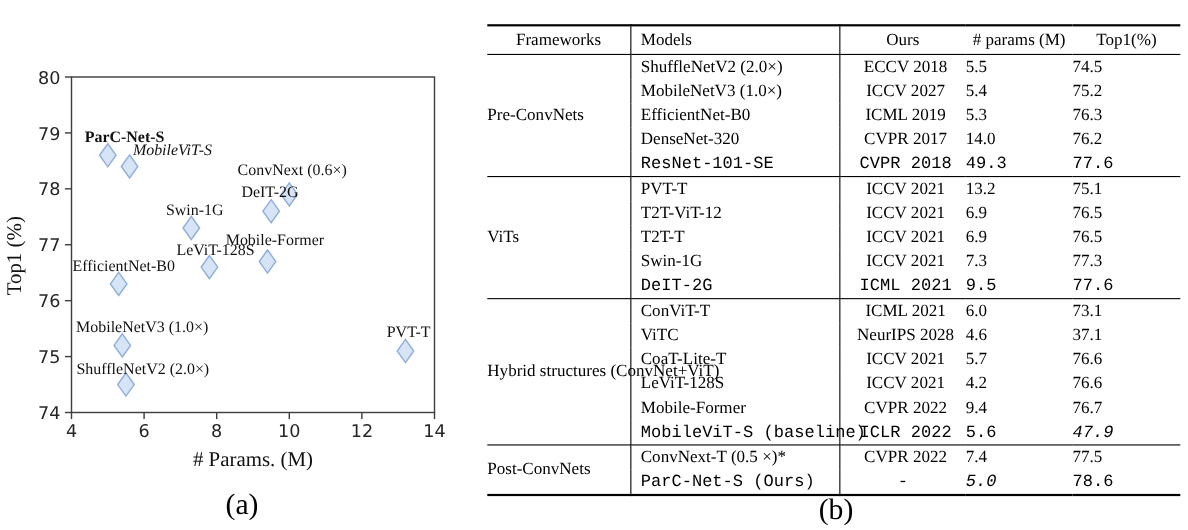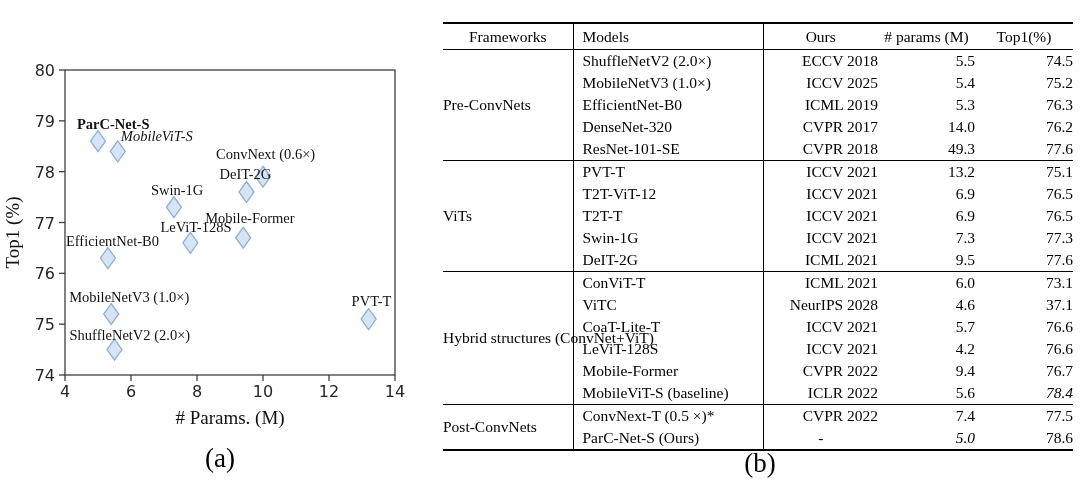--- a/index.html
+++ b/index.html
@@ -21,25 +21,25 @@
     border-top:2px solid #000; border-bottom:2px solid #000;
   }
   .results th, .results td {
     padding:0; height:22px; line-height:22px; font-weight:normal;
     white-space:nowrap; overflow:visible;
   }
   .results thead th { height:25px; line-height:25px; border-bottom:1.6px solid #000; text-align:center; }
   .results th.h-models { text-align:left; padding-left:9px; }
   .v-line { border-right:1.3px solid #000; }
   .fw { text-align:left; white-space:normal; line-height:19px; border-bottom:1.6px solid #000; }
-  tr.group-end td { border-bottom:1.6px solid #000; }
+  tr.group-end td { border-bottom:1.6px solid #000;font-family:Liberation Mono, monospace; }
   td.model { text-align:left; padding-left:9px; }
-  td.date  { text-align:right; padding-left:5px; }
+  td.date  { text-align:center; padding-left:5px; }
   td.date.center { text-align:center; padding-left:0; }
-  td.num   { text-align:right; }
+  td.num   { text-align:left; }
   .sty-b { font-weight:bold; }
   .sty-i { font-style:italic; }
 
   .tick-label { font-family:"DejaVu Sans", sans-serif; font-size:16px; fill:#262626; }
   .axis-label { font-family:"Liberation Serif", serif; font-size:19px; fill:#111; }
   .pt-label   { font-family:"Liberation Serif", serif; font-size:14.5px; fill:#111; }
 </style>
 </head>
 <body>
 
@@ -121,21 +121,21 @@
     <tbody>
         <tr>
           <td rowspan="5" class="fw v-line">Pre-ConvNets</td>
           <td class="model v-line">ShuffleNetV2 (2.0×)</td>
           <td class="date">ECCV 2018</td>
           <td class="num">5.5</td>
           <td class="num">74.5</td>
         </tr>
         <tr>
           <td class="model v-line">MobileNetV3 (1.0×)</td>
-          <td class="date">ICCV 2025</td>
+          <td class="date">ICCV 2027</td>
           <td class="num">5.4</td>
           <td class="num">75.2</td>
         </tr>
         <tr>
           <td class="model v-line">EfficientNet-B0</td>
           <td class="date">ICML 2019</td>
           <td class="num">5.3</td>
           <td class="num">76.3</td>
         </tr>
         <tr>
@@ -209,21 +209,21 @@
         <tr>
           <td class="model v-line">Mobile-Former</td>
           <td class="date">CVPR 2022</td>
           <td class="num">9.4</td>
           <td class="num">76.7</td>
         </tr>
         <tr class="group-end">
           <td class="model v-line">MobileViT-S (baseline)</td>
           <td class="date">ICLR 2022</td>
           <td class="num">5.6</td>
-          <td class="num sty-i">78.4</td>
+          <td class="num sty-i">47.9</td>
         </tr>
         <tr>
           <td rowspan="2" class="fw v-line">Post-ConvNets</td>
           <td class="model v-line">ConvNext-T (0.5 ×)*</td>
           <td class="date">CVPR 2022</td>
           <td class="num">7.4</td>
           <td class="num">77.5</td>
         </tr>
         <tr class="group-end">
           <td class="model v-line">ParC-Net-S  (Ours)</td>

